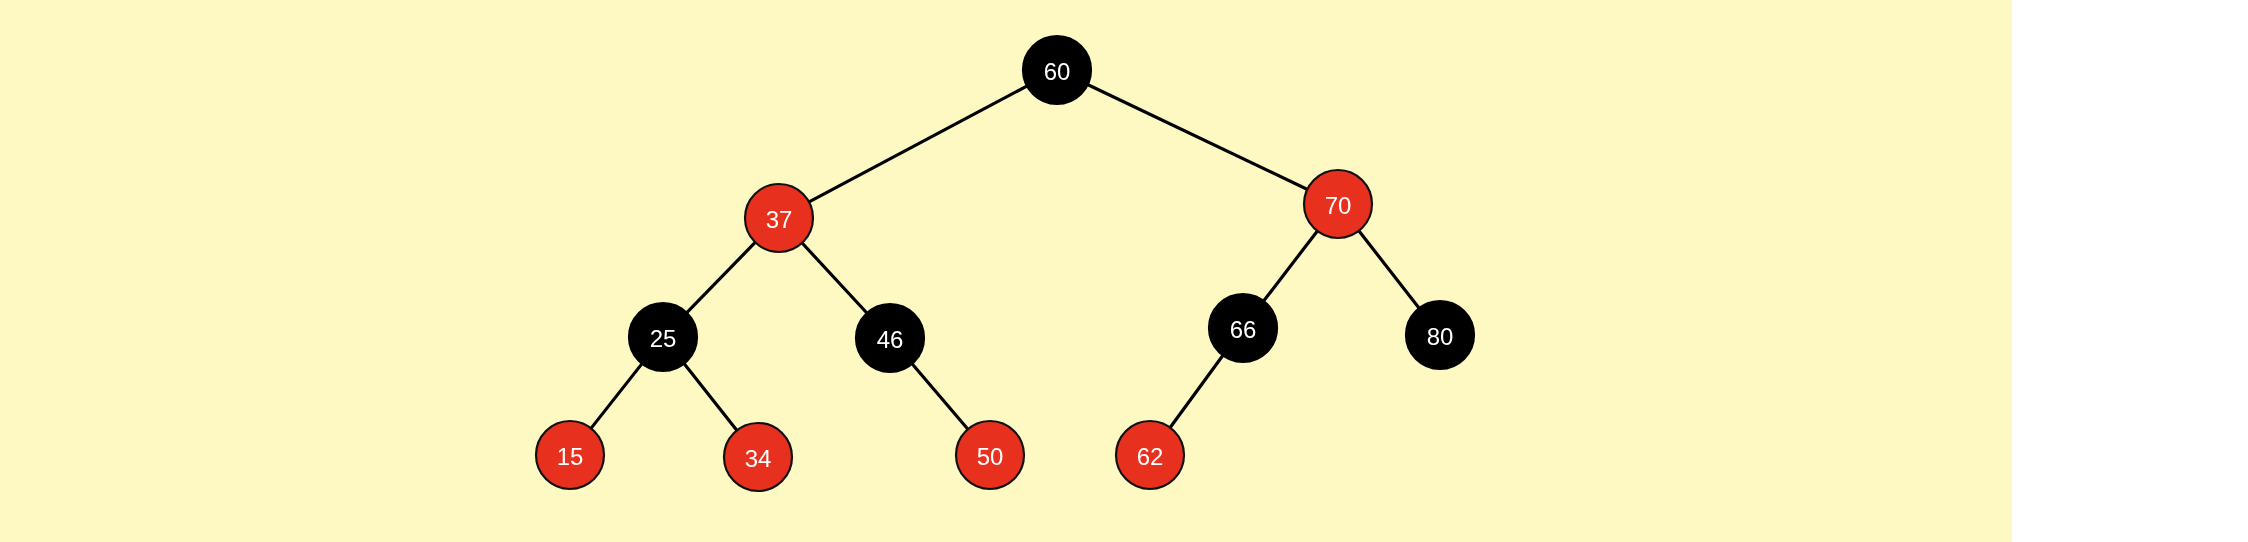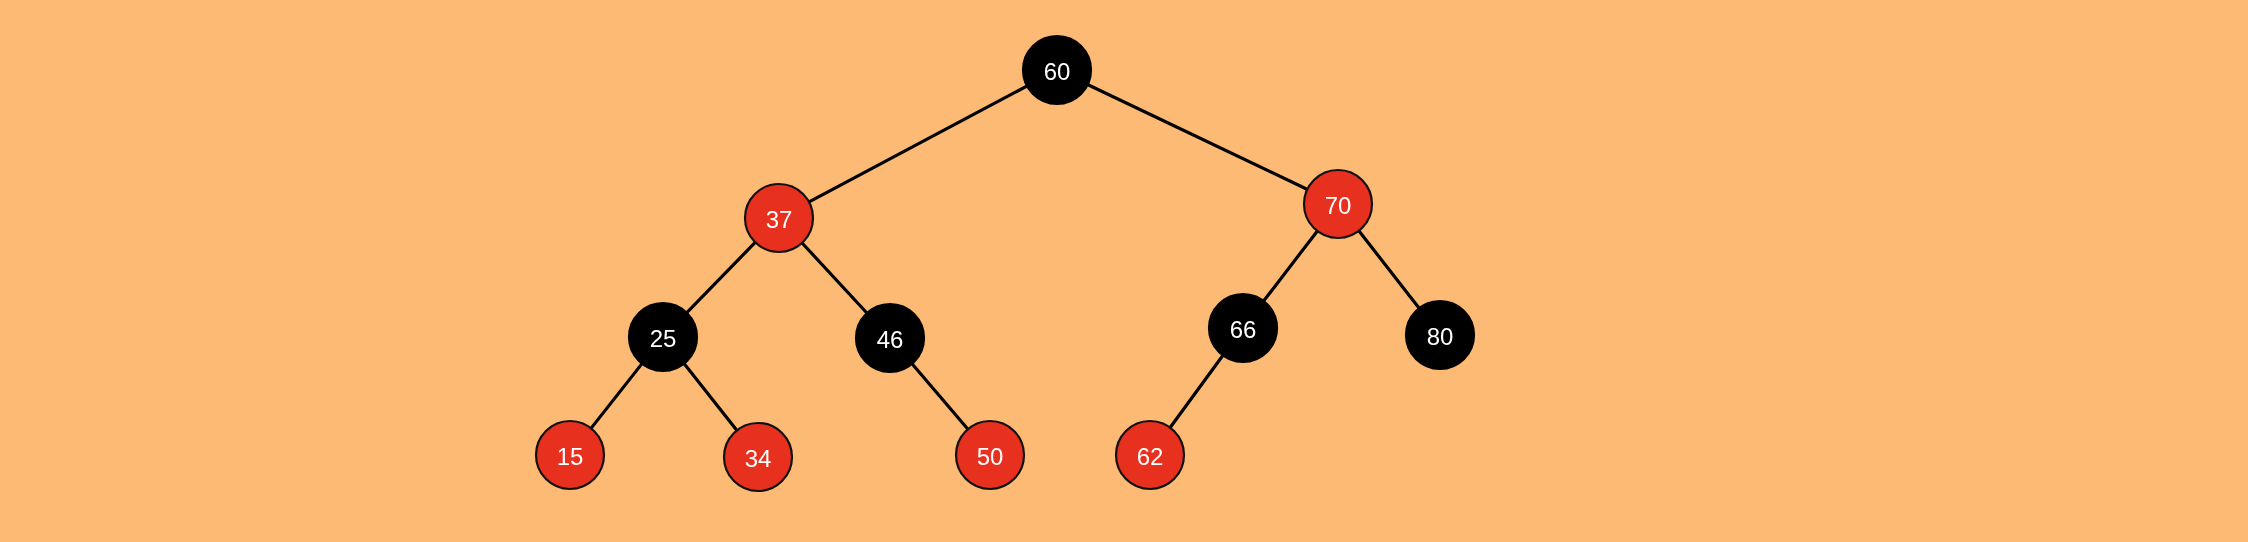--- a/index.html
+++ b/index.html
@@ -6,23 +6,23 @@
   html, body {
     margin: 0;
     padding: 0;
     background: #ffffff;
   }
   body {
     font-family: "Liberation Sans", sans-serif;
   }
   #canvas {
     position: relative;
-    width: 2248px;
+    width: 2012px;
     height: 542px;
-    background: #fdba74;
+    background: #fef9c3;
     overflow: hidden;
   }
   #tree-svg {
     position: absolute;
     top: 0;
     left: 0;
     width: 2248px;
     height: 542px;
     display: block;
   }

